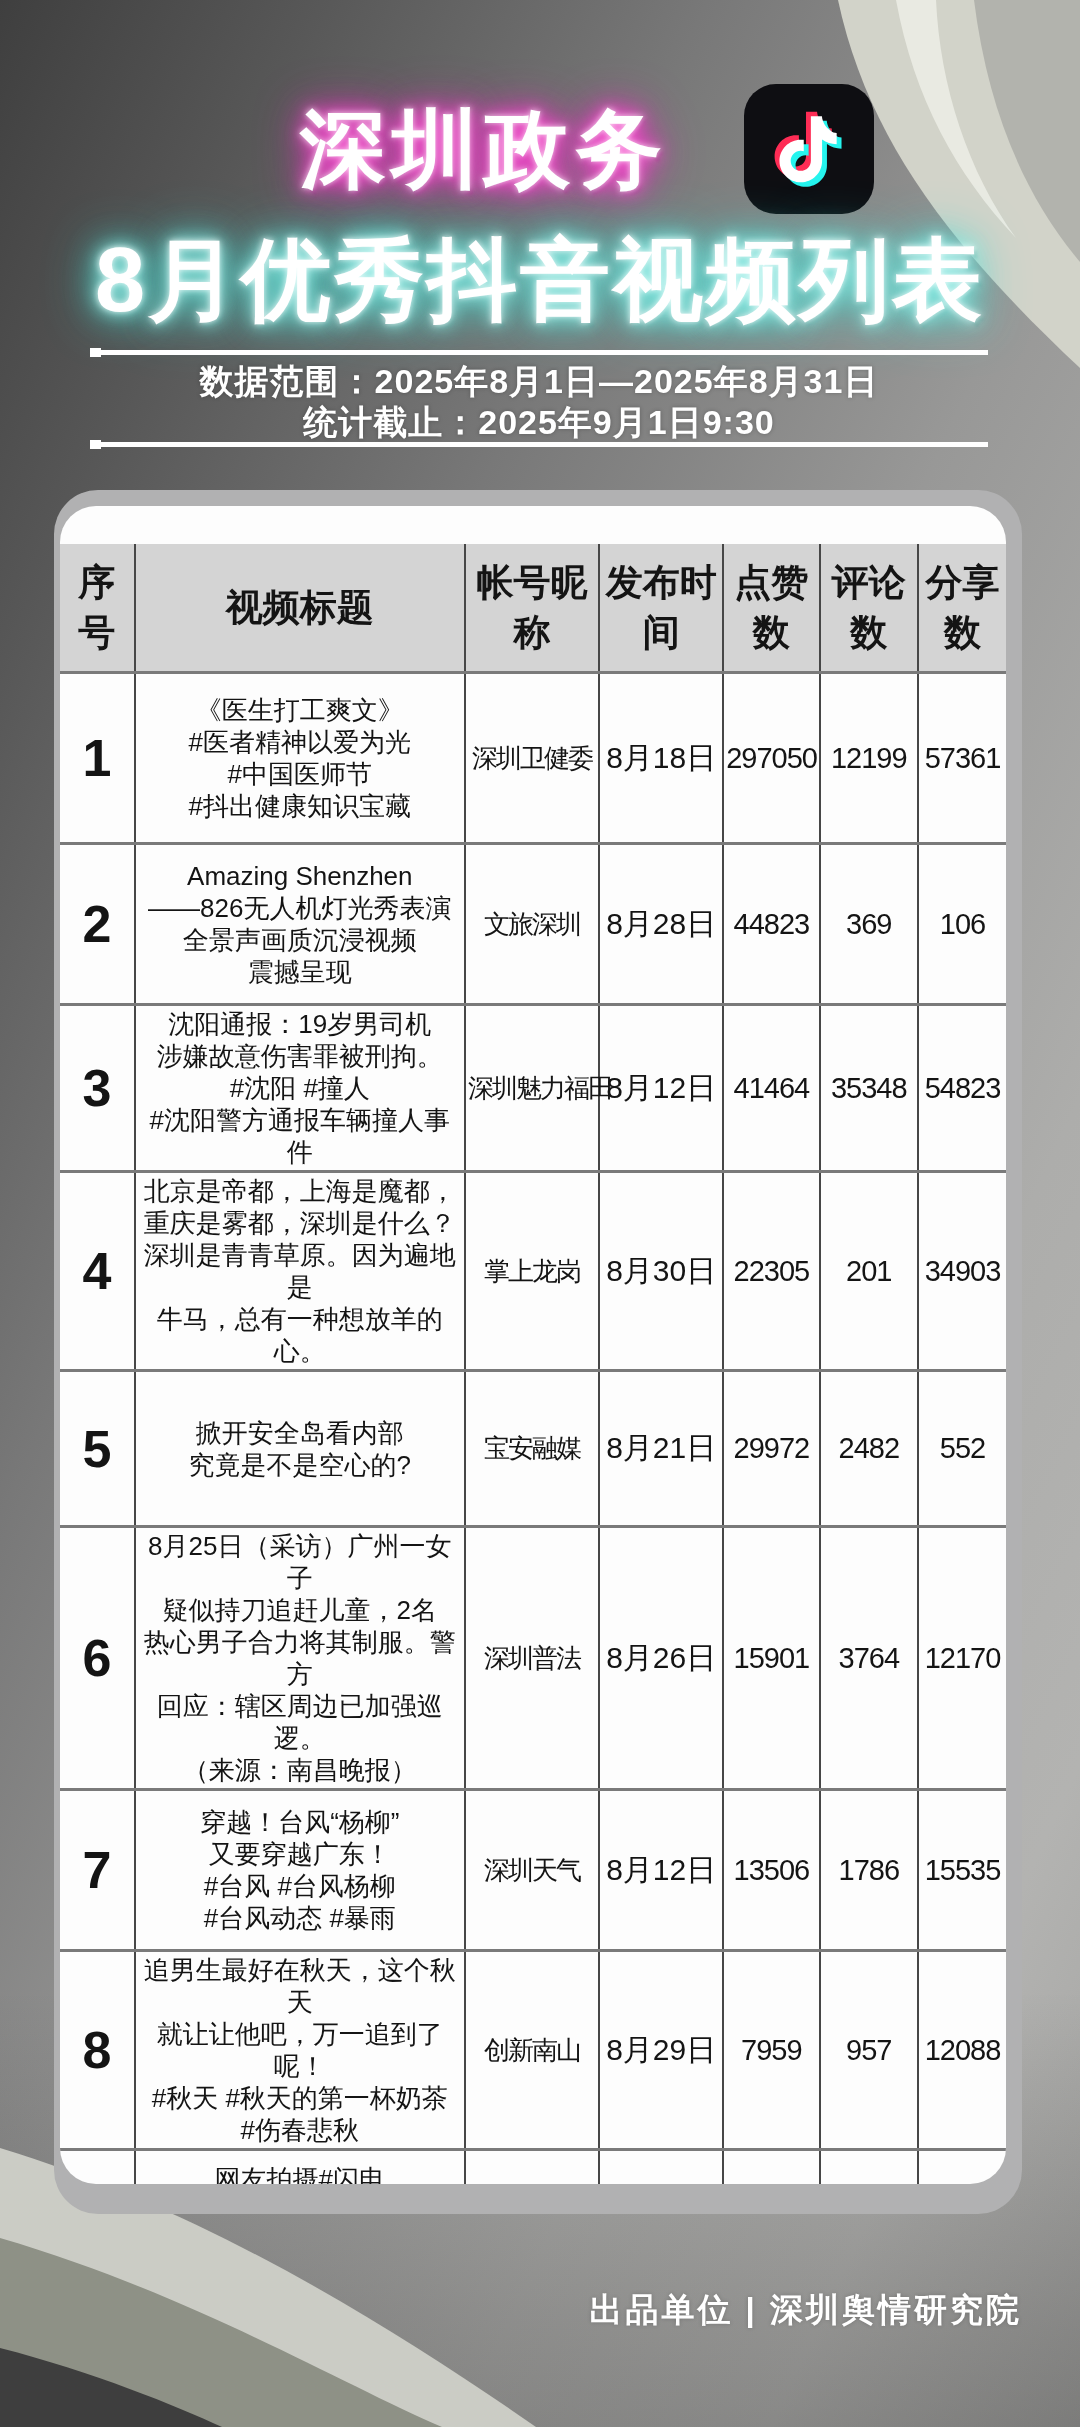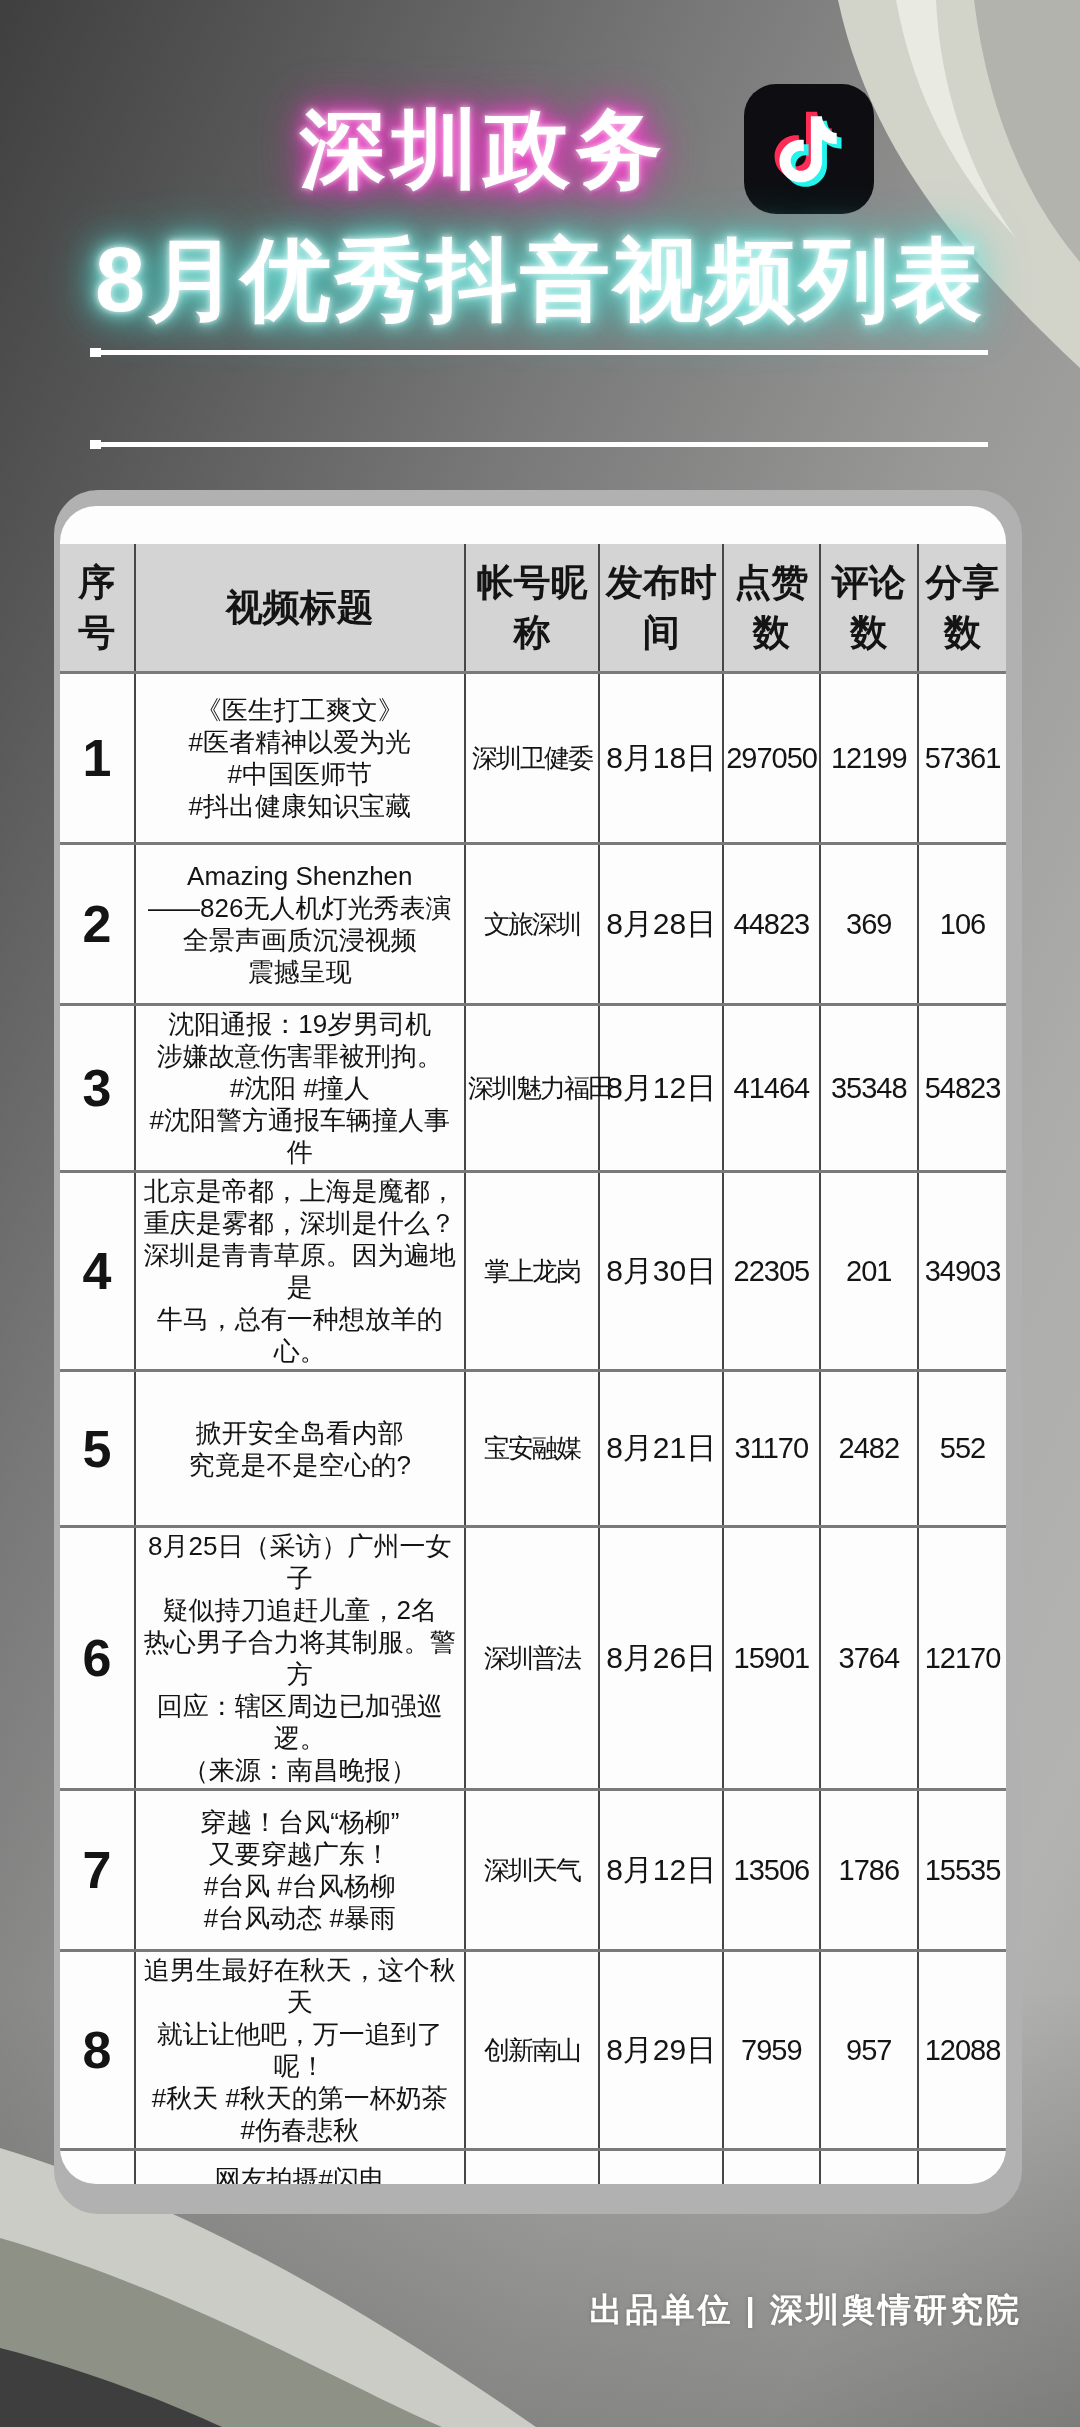--- a/index.html
+++ b/index.html
@@ -118,20 +118,22 @@
       <path transform="translate(2.6,2.4)" fill="#25f4ee" d="M31.5 10.2c-2.6-1.7-4.3-4.5-4.6-7.7h-5.9v23.8c0 3-2.4 5.4-5.4 5.4s-5.4-2.4-5.4-5.4 2.4-5.4 5.4-5.4c.6 0 1.1.1 1.6.3v-6.1c-.5-.1-1.1-.1-1.6-.1-6.3 0-11.4 5.1-11.4 11.4s5.1 11.4 11.4 11.4 11.4-5.1 11.4-11.4V14.9c2.2 1.6 4.9 2.5 7.8 2.5v-6c-1.2 0-2.3-.4-3.3-1.2z"></path>
       <path fill="#ffffff" d="M31.5 10.2c-2.6-1.7-4.3-4.5-4.6-7.7h-5.9v23.8c0 3-2.4 5.4-5.4 5.4s-5.4-2.4-5.4-5.4 2.4-5.4 5.4-5.4c.6 0 1.1.1 1.6.3v-6.1c-.5-.1-1.1-.1-1.6-.1-6.3 0-11.4 5.1-11.4 11.4s5.1 11.4 11.4 11.4 11.4-5.1 11.4-11.4V14.9c2.2 1.6 4.9 2.5 7.8 2.5v-6c-1.2 0-2.3-.4-3.3-1.2z"></path>
     </g>
   </svg>
 </div>
 
 <div class="title-cyan">8月优秀抖音视频列表</div>
 
 <div class="rule rule-top"></div>
 <div class="meta">
+  <div>数据范围：2025年8月1日—2025年8月31日</div>
+  <div>统计截止：2025年9月1日9:30</div>
 </div>
 <div class="rule rule-bottom"></div>
 
 <div class="table-frame">
   <div class="table-card">
     <table class="rank">
       <colgroup>
         <col class="w-no">
           <col class="w-title">
           <col class="w-account">
@@ -199,21 +201,21 @@
           <td class="c-num">22305</td>
           <td class="c-num">201</td>
           <td class="c-num">34903</td>
         </tr>
         <tr>
           <td class="c-no">5</td>
           <td class="c-title">掀开安全岛看内部
 究竟是不是空心的?</td>
           <td class="c-account">宝安融媒</td>
           <td class="c-date">8月21日</td>
-          <td class="c-num">31170</td>
+          <td class="c-num">29972</td>
           <td class="c-num">2482</td>
           <td class="c-num">552</td>
         </tr>
         <tr>
           <td class="c-no">6</td>
           <td class="c-title">8月25日（采访）广州一女子
 疑似持刀追赶儿童，2名
 热心男子合力将其制服。警方
 回应：辖区周边已加强巡逻。
 （来源：南昌晚报）</td>

